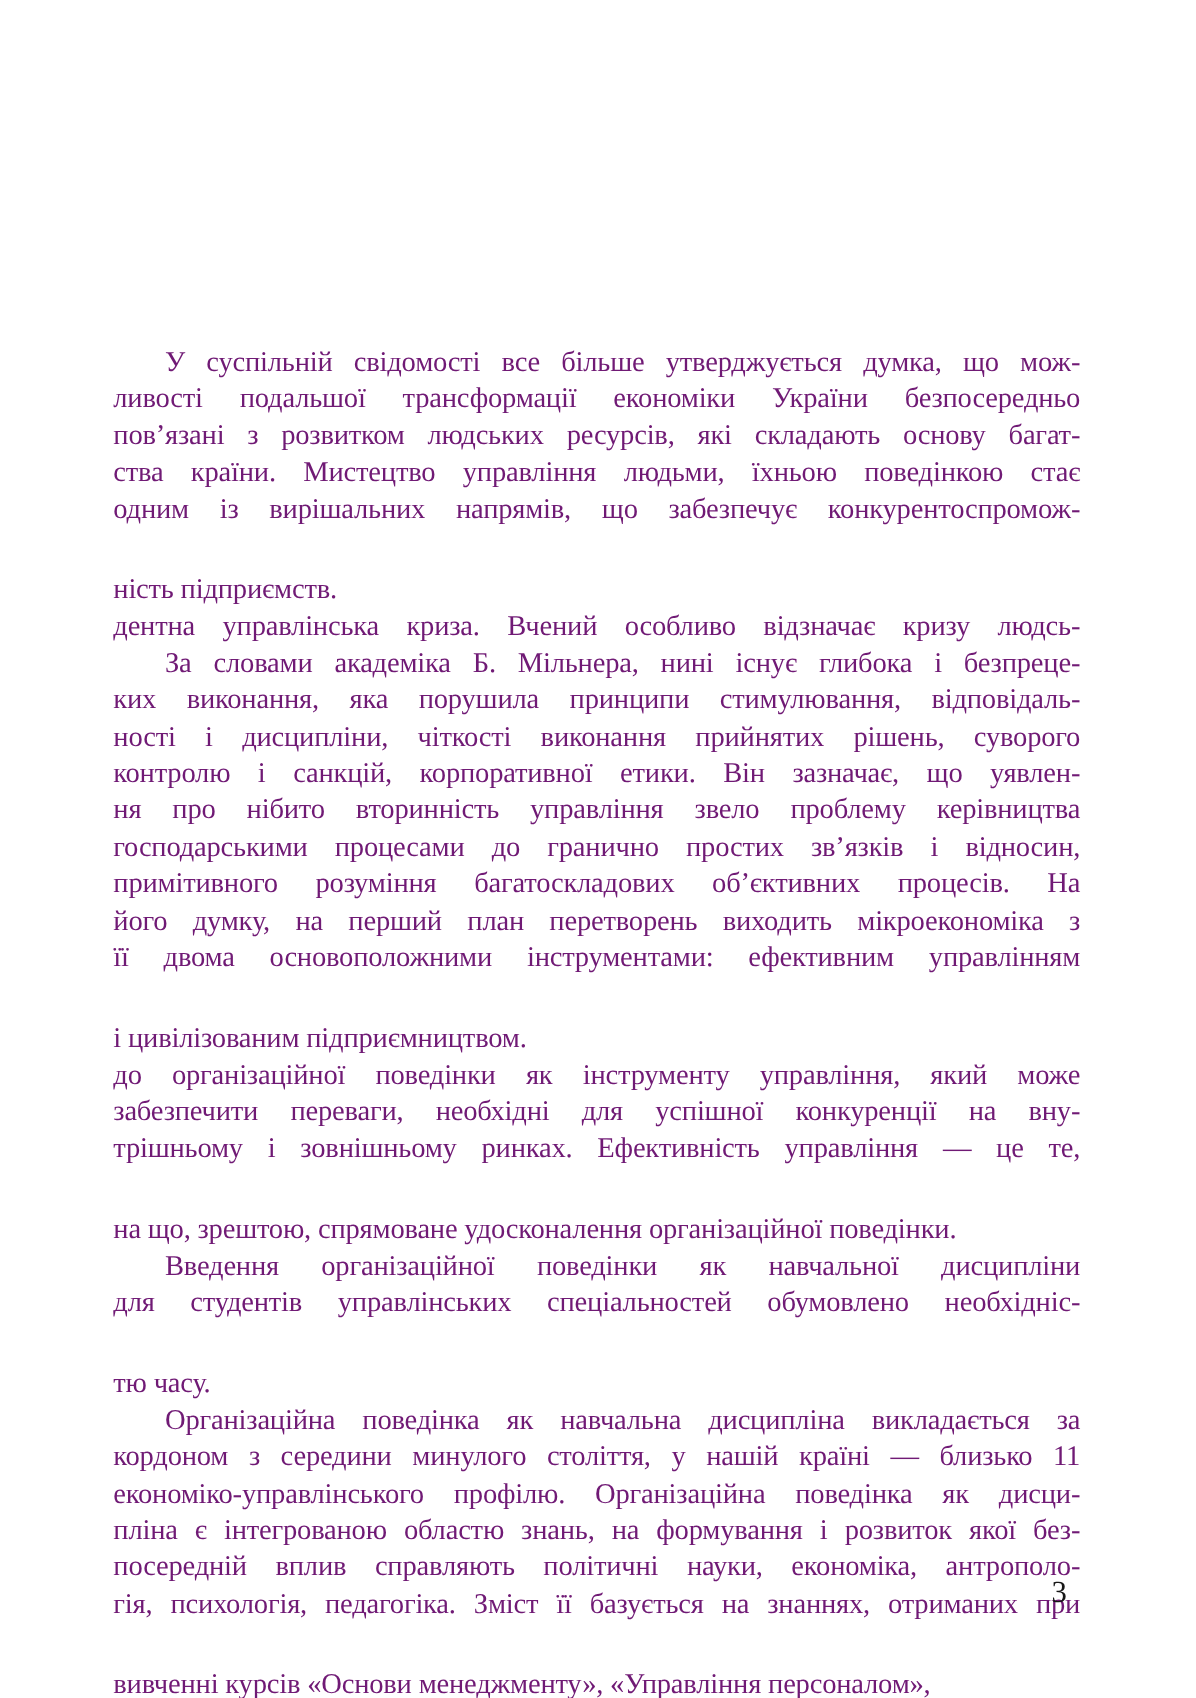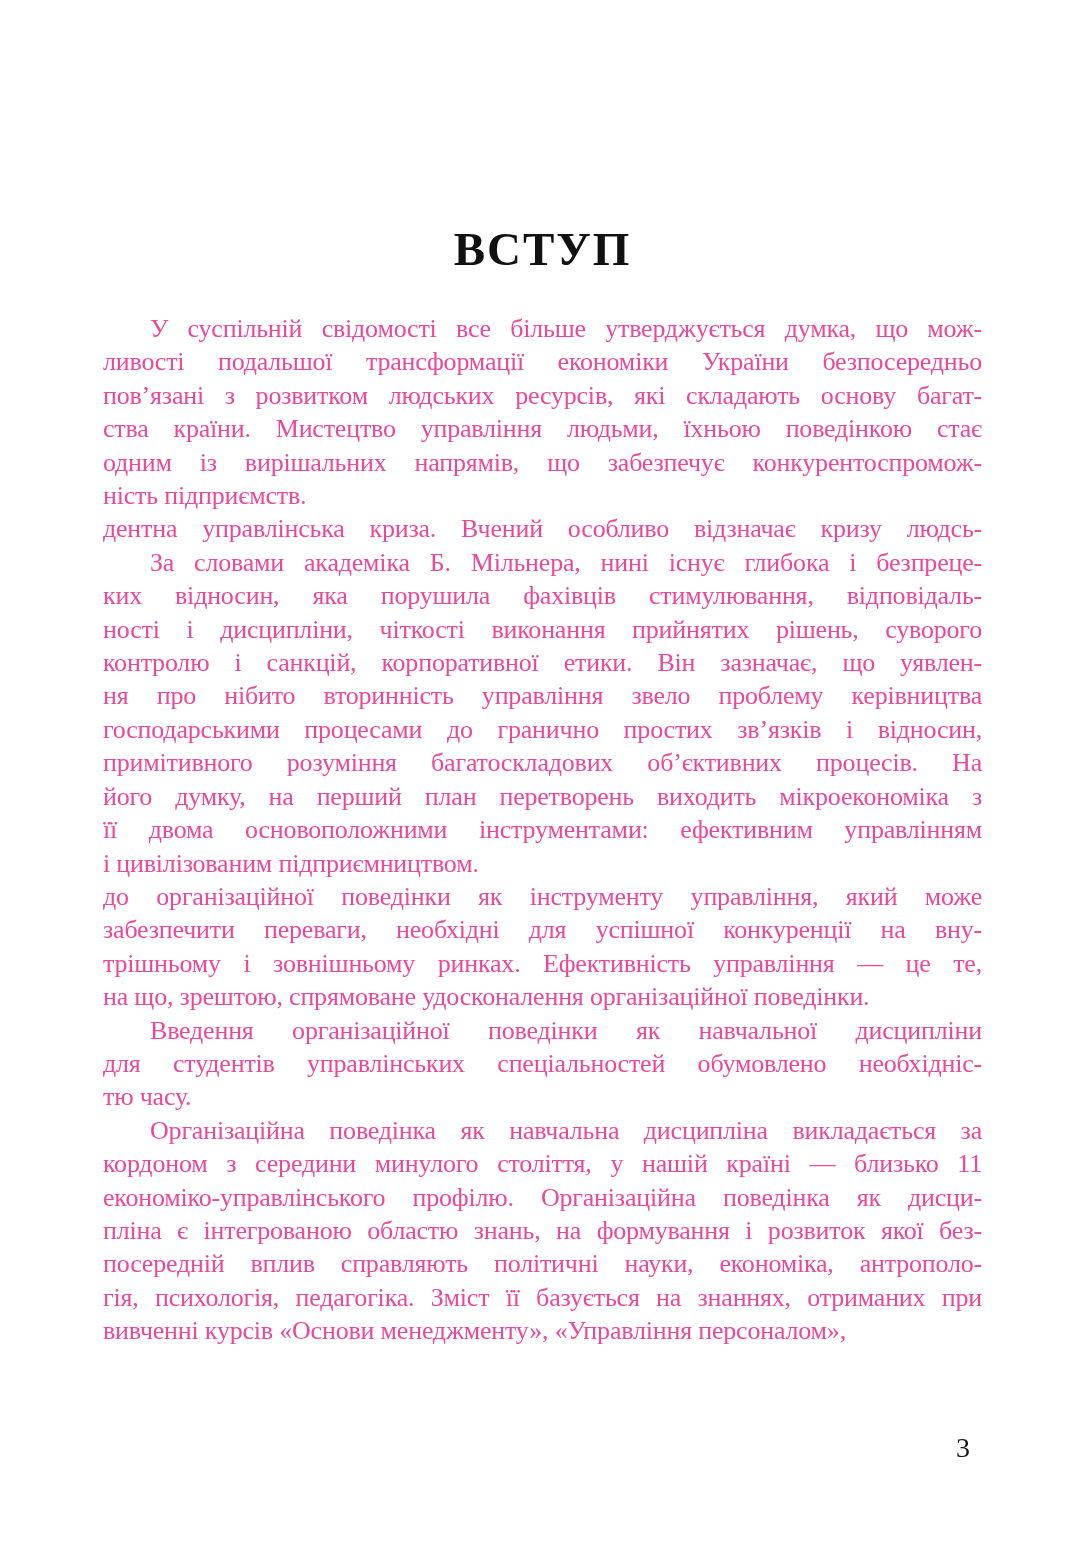--- a/index.html
+++ b/index.html
@@ -41,59 +41,59 @@
   .para {
     margin: 0;
     padding: 0;
   }
   .line {
     font-size: 26px;
     line-height: 33.4px;
     letter-spacing: -0.2px;
     text-align: justify;
     text-align-last: justify;
-    color: #ec4899;
+    color: #701a75;
   }
   .line.last {
     text-align-last: left;
+    margin-top: 40px;
   }
   .line.first {
     text-indent: 47px;
   }
   .page-number {
     position: absolute;
     top: 1432px;
     left: 103px;
     width: 879px;
     text-align: right;
     padding-right: 12px;
     box-sizing: border-box;
     font-size: 28px;
     color: #171717;
   }
 </style>
 </head>
 <body>
 
 <div class="page">
-  <h1 class="doc-title">ВСТУП</h1>
 
   <div class="content">
       <div class="para">
         <div class="line first">У суспільній свідомості все більше утверджується думка, що мож-</div>
         <div class="line">ливості подальшої трансформації економіки України безпосередньо</div>
         <div class="line">пов’язані з розвитком людських ресурсів, які складають основу багат-</div>
         <div class="line">ства країни. Мистецтво управління людьми, їхньою поведінкою стає</div>
         <div class="line">одним із вирішальних напрямів, що забезпечує конкурентоспромож-</div>
         <div class="line last">ність підприємств.</div>
       </div>
       <div class="para">
         <div class="line">дентна управлінська криза. Вчений особливо відзначає кризу людсь-</div>
         <div class="line first">За словами академіка Б. Мільнера, нині існує глибока і безпреце-</div>
-        <div class="line">ких відносин, яка порушила фахівців стимулювання, відповідаль-</div>
+        <div class="line">ких виконання, яка порушила принципи стимулювання, відповідаль-</div>
         <div class="line">ності і дисципліни, чіткості виконання прийнятих рішень, суворого</div>
         <div class="line">контролю і санкцій, корпоративної етики. Він зазначає, що уявлен-</div>
         <div class="line">ня про нібито вторинність управління звело проблему керівництва</div>
         <div class="line">господарськими процесами до гранично простих зв’язків і відносин,</div>
         <div class="line">примітивного розуміння багатоскладових об’єктивних процесів. На</div>
         <div class="line">його думку, на перший план перетворень виходить мікроекономіка з</div>
         <div class="line">її двома основоположними інструментами: ефективним управлінням</div>
         <div class="line last">і цивілізованим підприємництвом.</div>
       </div>
       <div class="para">

